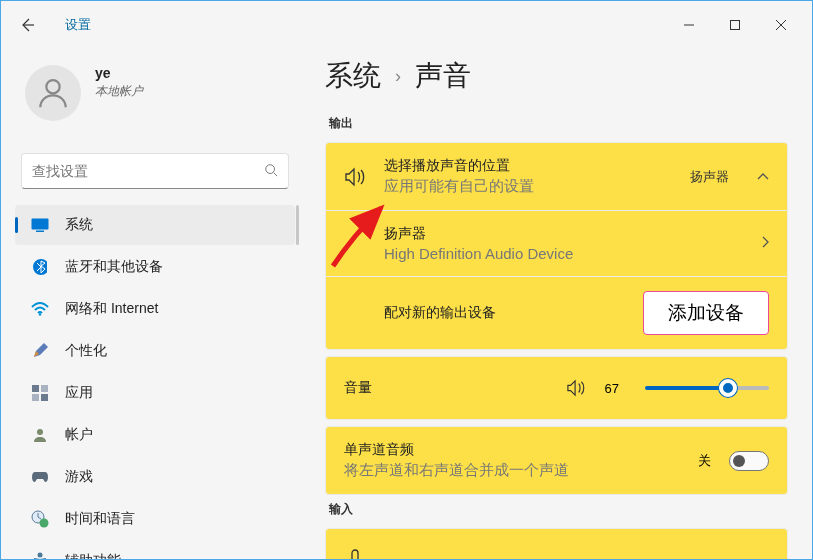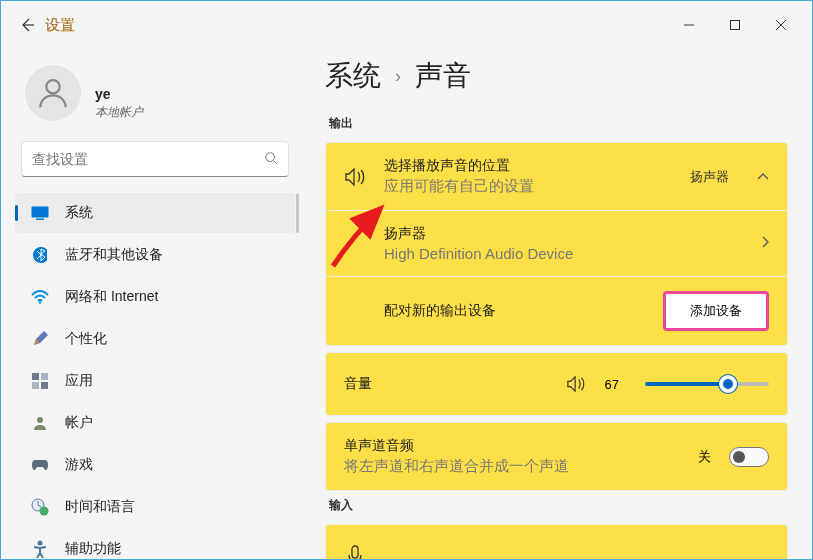--- a/index.html
+++ b/index.html
@@ -1,28 +1,28 @@
 <!DOCTYPE html>
 <html><head>
 <meta charset="utf-8">
 <style>
 * { box-sizing: border-box; margin: 0; padding: 0; font-family: "Segoe UI", "Microsoft YaHei", sans-serif; }
 body { width: 813px; height: 560px; background: #f5f5f5; overflow: hidden; position: relative; border: 1px solid #4aa8e8; }
 .titlebar { height: 48px; display: flex; align-items: center; padding: 0 8px; background: #f5f5f5; }
 .back-btn { width: 36px; height: 36px; display: flex; align-items: center; justify-content: center; font-size: 18px; color: #333; cursor: pointer; }
-.title-label { font-size: 15px; color: #a16207; margin-left: 0; }
+.title-label { font-size: 13px; color: #0369a1; margin-left: 20px; }
 .win-controls { margin-left: auto; display: flex; }
 .win-btn { width: 46px; height: 32px; display: flex; align-items: center; justify-content: center; cursor: pointer; }
 .container { display: flex; height: calc(100% - 48px); }
 .sidebar { width: 300px; padding: 8px 0 8px 8px; overflow: hidden; }
-.profile { display: flex; align-items: flex-end; padding: 8px 12px 16px 16px; gap: 14px; }
+.profile { display: flex; align-items: flex-start; padding: 8px 12px 16px 16px; gap: 14px; }
 .avatar { width: 56px; height: 56px; border-radius: 50%; background: #e4e4e4; display: flex; align-items: center; justify-content: center; }
 .profile-name { font-size: 14px; font-weight: 600; color: #222; }
 .profile-type { font-size: 12px; color: #666; margin-top: 2px; font-style: italic; }
-.search-box { margin: 4px 12px 16px 12px; background: #fff; border: 1px solid #e0e0e0; border-bottom: 1px solid #888; border-radius: 4px; height: 36px; display: flex; align-items: center; padding: 0 10px; }
+.search-box { margin: 16px 12px 16px 12px; background: #fff; border: 1px solid #e0e0e0; border-bottom: 1px solid #888; border-radius: 4px; height: 36px; display: flex; align-items: center; padding: 0 10px; }
 .search-box input { border: none; outline: none; flex: 1; font-size: 14px; background: transparent; color: #666; }
 .search-icon { color: #666; font-size: 14px; }
 .nav-list { position: relative; }
 .nav-sep { position: absolute; right: 2px; top: 0; width: 3px; height: 40px; background: #c7c7c7; border-radius: 2px; }
 .nav-item { display: flex; align-items: center; height: 40px; padding: 0 16px; margin: 2px 6px; border-radius: 4px; cursor: pointer; gap: 16px; font-size: 14px; color: #222; position: relative; }
 .nav-item.active { background: #ebebeb; }
 .nav-item.active::before { content: ""; position: absolute; left: 0; top: 12px; bottom: 12px; width: 3px; background: #0067c0; border-radius: 2px; }
 .nav-icon { width: 18px; height: 18px; display: flex; align-items: center; justify-content: center; flex-shrink: 0; }
 .main { flex: 1; padding: 8px 24px 0 24px; overflow-y: auto; }
 .breadcrumb { font-size: 28px; color: #222; display: flex; align-items: center; gap: 14px; margin-bottom: 20px; }
@@ -30,21 +30,21 @@
 .section-title { font-size: 12px; font-weight: 600; color: #333; margin: 6px 0 10px 4px; }
 .card { background: #fde047; border: 1px solid #eaeaea; border-radius: 4px; margin-bottom: 6px; }
 .card-row { display: flex; align-items: center; padding: 14px 18px; min-height: 62px; gap: 18px; }
 .card-row + .card-row { border-top: 1px solid #ececec; }
 .row-icon { width: 22px; display: flex; align-items: center; justify-content: center; color: #333; flex-shrink: 0; }
 .row-text { flex: 1; }
 .row-title { font-size: 14px; color: #222; }
 .row-sub { font-size: 15px; color: #777; margin-top: 2px; }
 .row-value { font-size: 13px; color: #333; margin-right: 10px; }
 .chev { color: #666; font-size: 12px; }
-.add-btn { background: #fff; border: 3px solid #ec4899; border-radius: 4px; padding: 8px 24px; font-size: 13px; cursor: pointer; }
+.add-btn { background: #fff; border: 1px solid #ec4899; border-radius: 4px; padding: 8px 24px; font-size: 19px; cursor: pointer; }
 .slider-wrap { display: flex; align-items: center; gap: 10px; flex: 1; max-width: 300px; }
 .slider { flex: 1; position: relative; height: 4px; background: #bbb; border-radius: 2px; }
 .slider-fill { position: absolute; left: 0; top: 0; bottom: 0; background: #0067c0; border-radius: 2px; }
 .slider-thumb { position: absolute; top: 50%; width: 18px; height: 18px; background: #0067c0; border: 4px solid #fff; box-shadow: 0 0 0 1px #0067c0; border-radius: 50%; transform: translate(-50%, -50%); }
 .toggle { width: 40px; height: 20px; border: 1px solid #777; border-radius: 10px; position: relative; background: #fafafa; }
 .toggle::after { content: ""; position: absolute; left: 3px; top: 3px; width: 12px; height: 12px; background: #555; border-radius: 50%; }
 .arrow-overlay { position: absolute; left: 322px; top: 195px; pointer-events: none; }
 </style>
 </head>
 <body>

